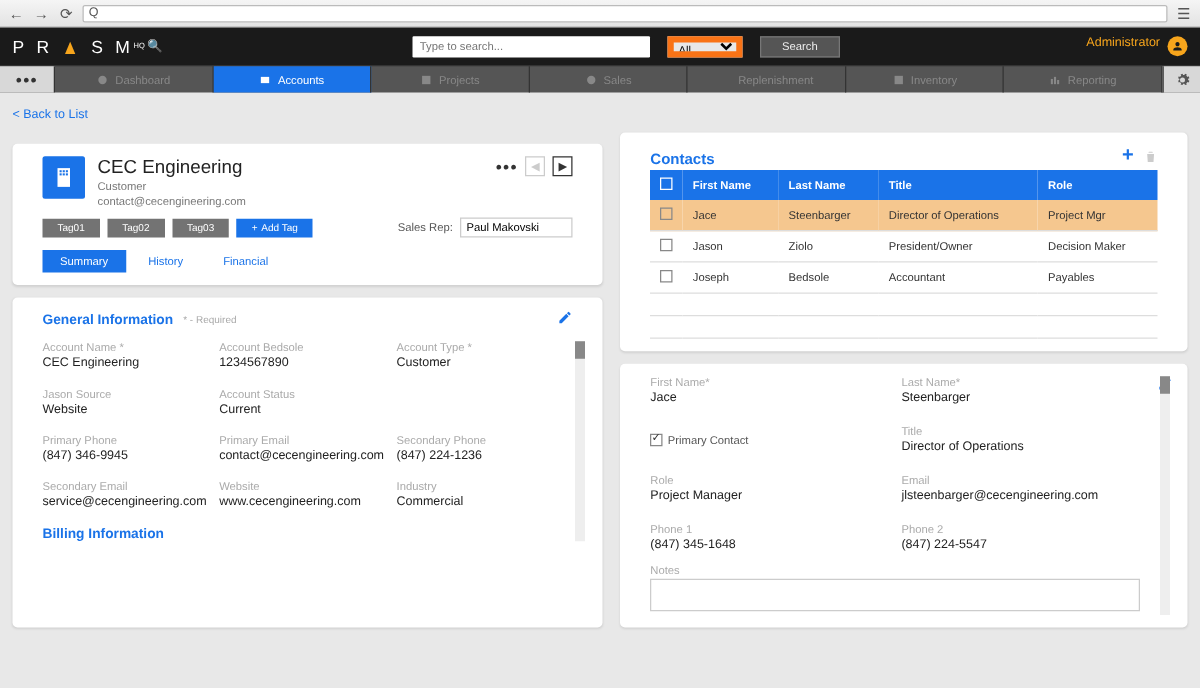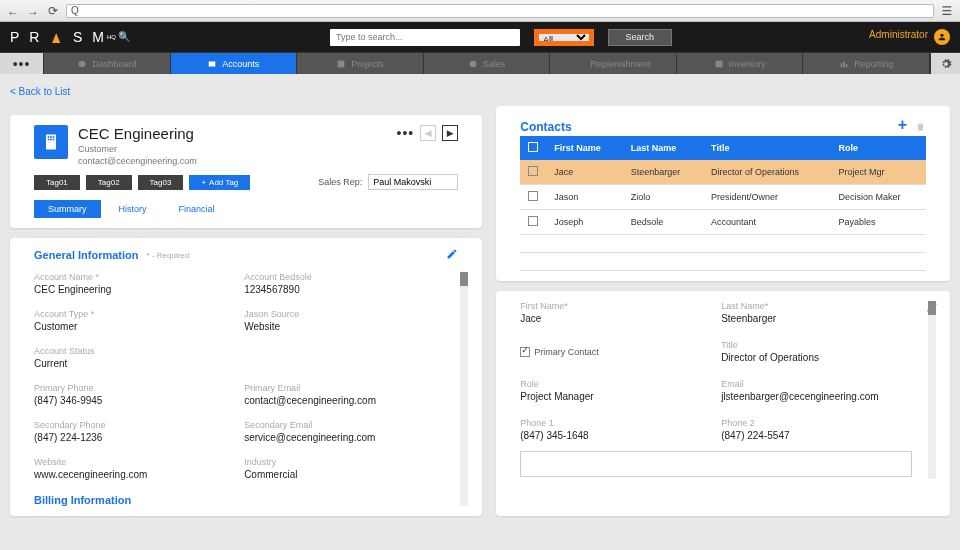--- a/index.html
+++ b/index.html
@@ -36,33 +36,33 @@
 .acct-head{display:flex;gap:10px;align-items:flex-start}
 .acct-icon{width:34px;height:34px;background:#1a73e8;border-radius:2px;display:flex;align-items:center;justify-content:center}
 .acct-icon svg{fill:#fff;width:20px;height:20px}
 .acct-title{font-size:15px;color:#222;font-weight:400}
 .acct-sub{font-size:9px;color:#777;margin-top:2px}
 .acct-ctrl{margin-left:auto;display:flex;gap:6px;align-items:center}
 .ctrl-btn{width:16px;height:16px;border:1px solid #333;display:flex;align-items:center;justify-content:center;font-size:9px;cursor:pointer;background:#fff}
 .ctrl-btn.disabled{border-color:#ccc;color:#ccc}
 .dots3{font-size:14px;letter-spacing:1px;cursor:pointer}
 .tag-row{display:flex;gap:6px;margin-top:8px;align-items:center}
-.tag{background:#404040;color:#fff;font-size:8px;padding:3px 12px;cursor:pointer}
+.tag{background:#737373;color:#fff;font-size:8px;padding:3px 12px;cursor:pointer}
 .tag.add{background:#1a73e8;display:flex;gap:3px;align-items:center}
 .salesrep{margin-left:auto;display:flex;align-items:center;gap:6px;font-size:9px;color:#555}
 .salesrep input{width:90px;height:16px;border:1px solid #ccc;font-size:9px;padding:0 4px}
 .subtab-row{display:flex;gap:4px;margin-top:10px}
 .subtab{padding:4px 14px;font-size:9px;color:#1a73e8;cursor:pointer}
 .subtab.active{background:#1a73e8;color:#fff}
 
 .section-title{color:#1a73e8;font-size:11px;font-weight:bold;display:flex;align-items:center;gap:8px;margin-bottom:10px}
 .req-note{color:#aaa;font-size:8px;font-weight:normal}
 .edit-ic{margin-left:auto;color:#1a73e8;cursor:pointer}
 .edit-ic svg{width:12px;height:12px;fill:#1a73e8}
-.info-grid{display:grid;grid-template-columns:1fr 1fr;row-gap:14px;column-gap:10px;position:relative}
+.info-grid{display:grid;grid-template-columns:1fr 1fr 1fr;row-gap:14px;column-gap:10px;position:relative}
 .field-label{font-size:9px;color:#aaa;margin-bottom:2px}
 .field-val{font-size:10px;color:#222}
 .scroll-track{position:absolute;right:-10px;top:0;bottom:0;width:8px;background:#eee}
 .scroll-thumb{position:absolute;right:-10px;top:0;width:8px;height:14px;background:#888}
 .info-wrap{position:relative;padding-right:14px}
 
 .contacts-head{display:flex;align-items:flex-end;margin-bottom:2px}
 .contacts-head .title{color:#1a73e8;font-size:12px;font-weight:bold}
 .contacts-head .plus{margin-left:auto;color:#1a73e8;font-size:16px;font-weight:bold;cursor:pointer;margin-right:8px}
 .contacts-head .trash{color:#ccc;cursor:pointer}
@@ -360,18 +360,19 @@
           </div>
         <div>
             <div class="field-label">Phone 1</div>
             <div class="field-val">(847) 345-1648</div>
           </div>
         <div>
             <div class="field-label">Phone 2</div>
             <div class="field-val">(847) 224-5547</div>
           </div>
         <div class="notes-box">
+          <div class="field-label">Notes</div>
           <textarea style=""></textarea>
         </div>
       </div>
     </div>
   </div>
 </div>
 
 </body></html>

